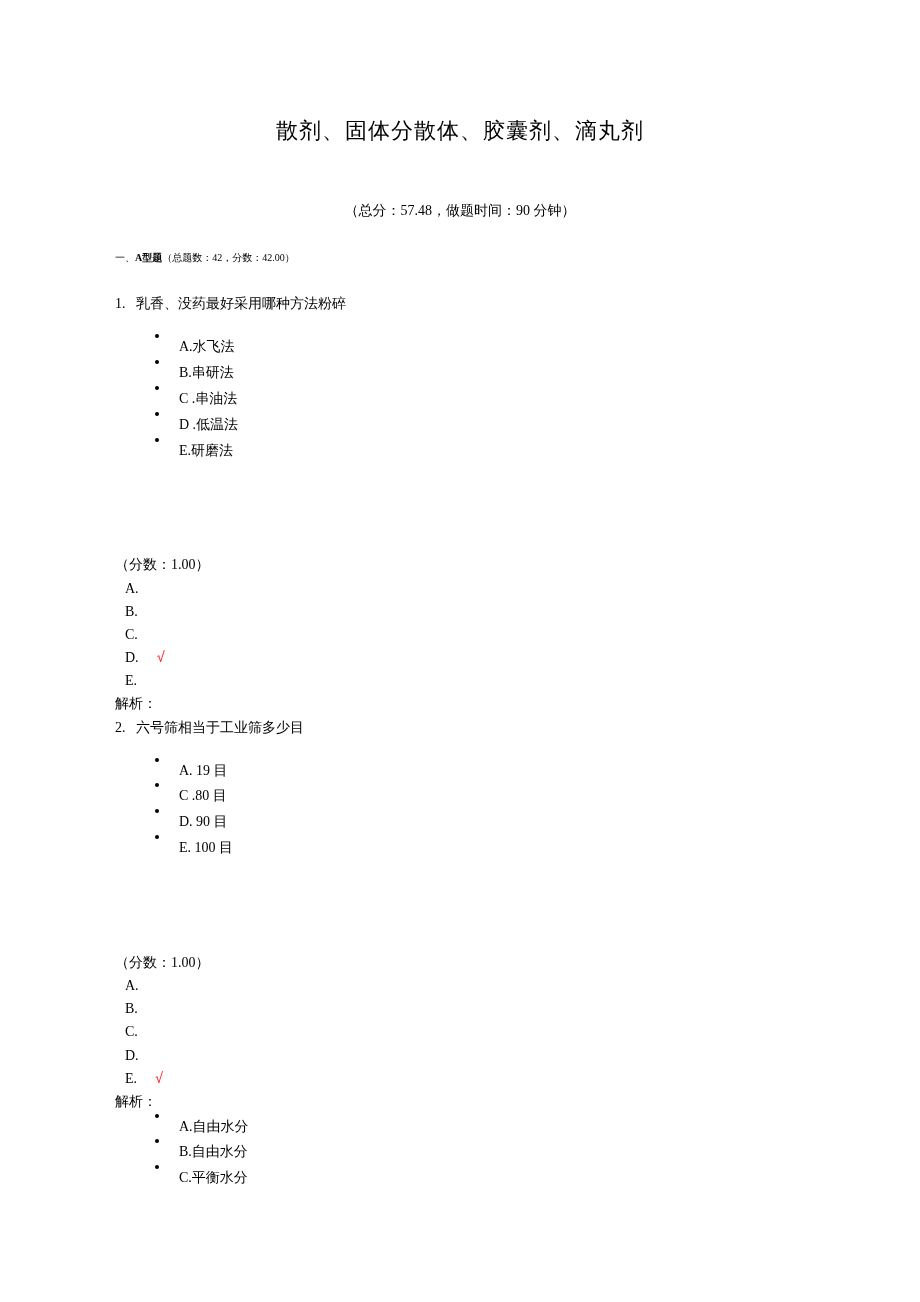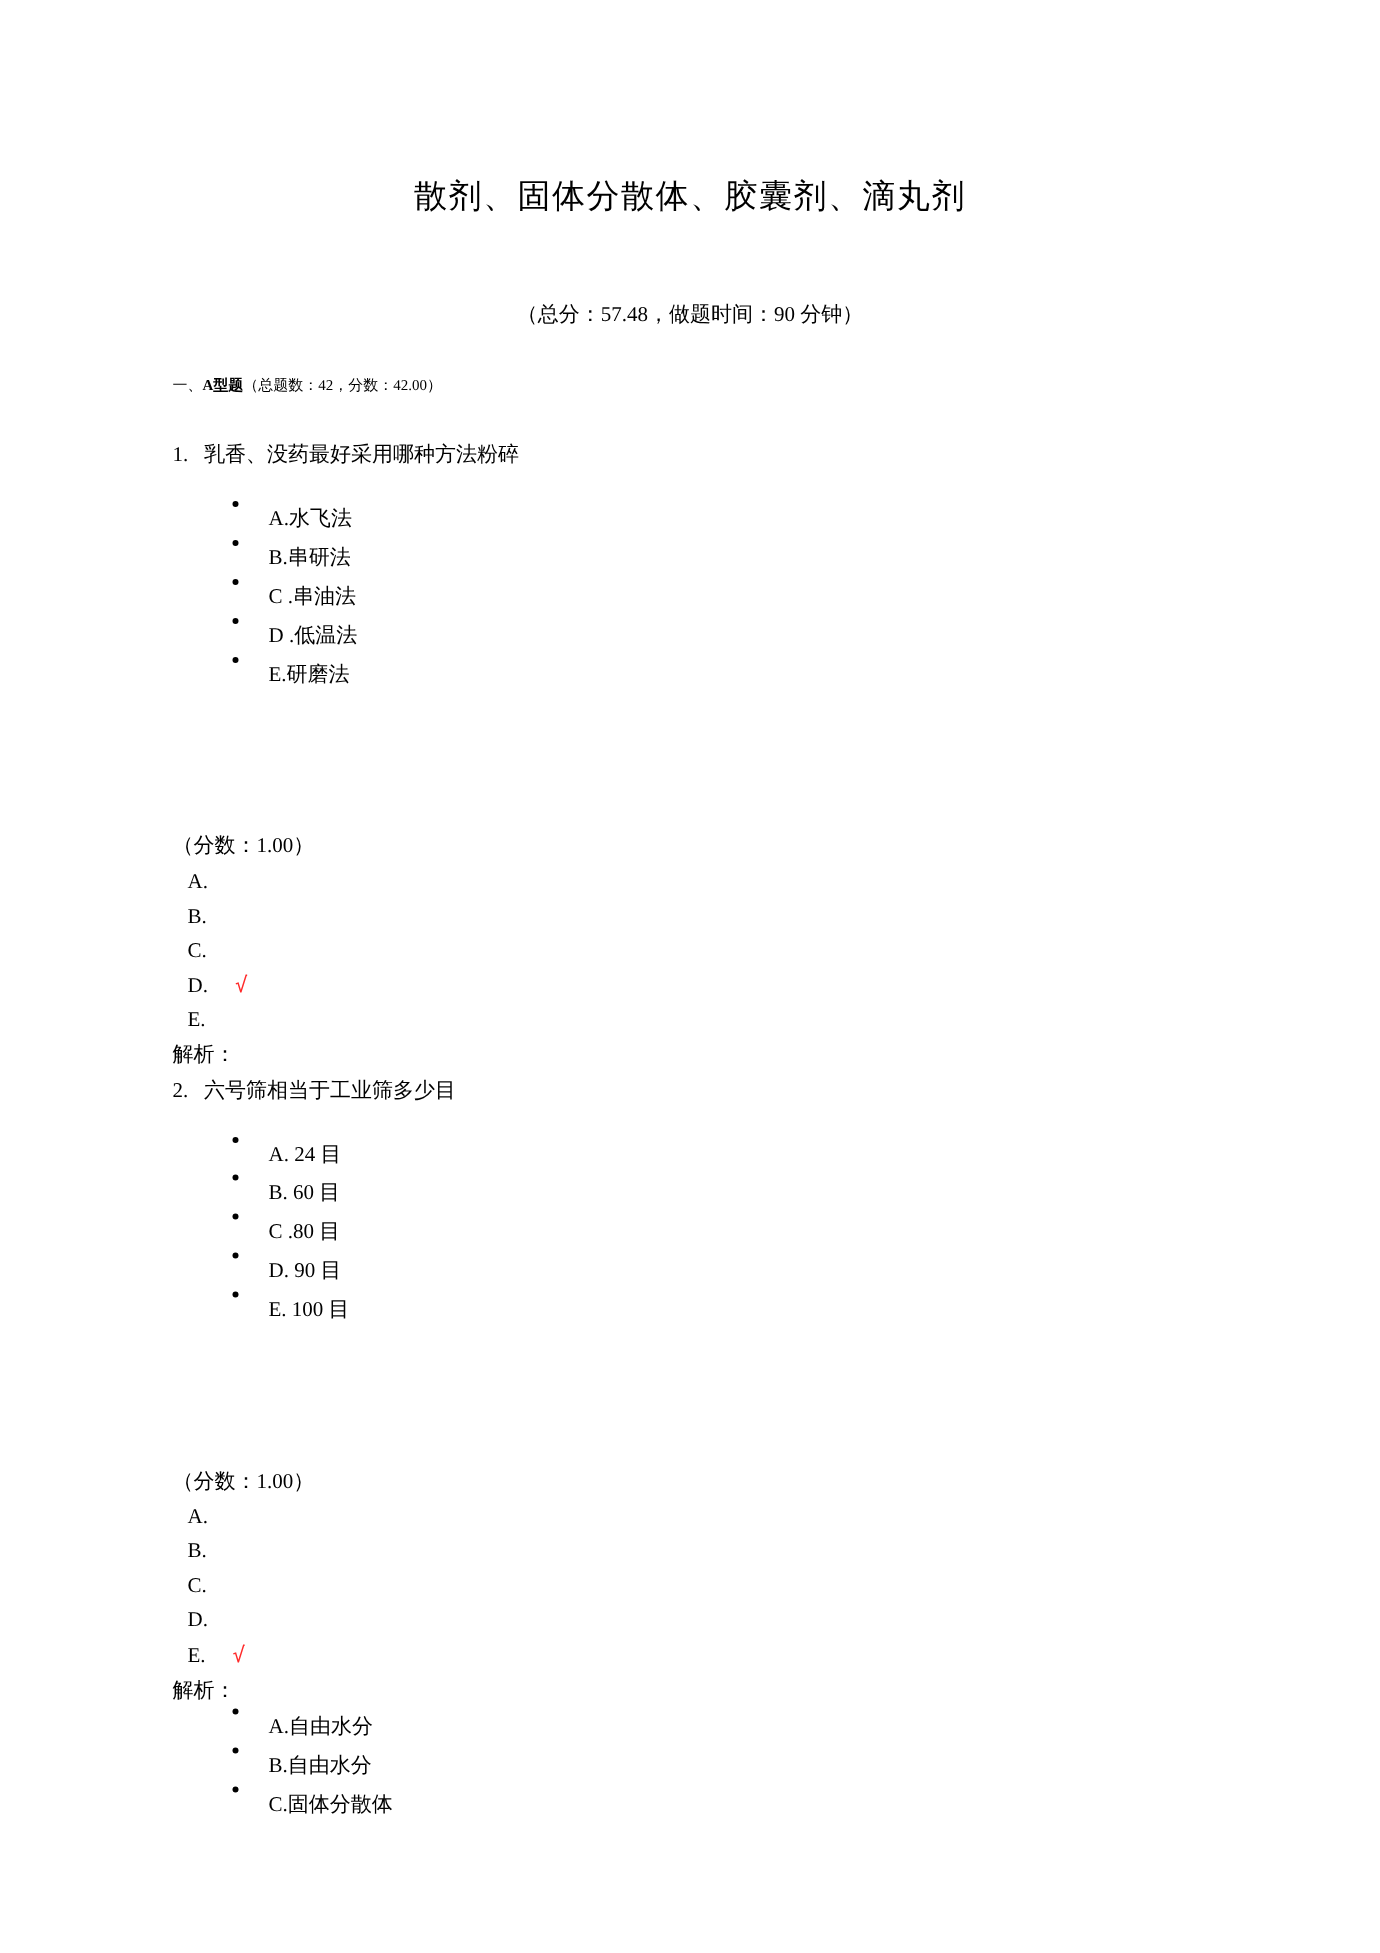--- a/index.html
+++ b/index.html
@@ -116,25 +116,21 @@
   </div>
   <div>解析：</div>
 
   <div class="question-stem">
     <span>2.</span>&nbsp;&nbsp;&nbsp;<span>六号筛相当于工业筛多少目</span>
   </div>
 
   <div class="options-list">
     <div class="option-row">
       <span class="bullet"></span>
-      <span>A. 24 目</span>
-    </div>
-    <div class="option-row">
-      <span class="bullet"></span>
-      <span>B. 60 目</span>
+      <span>A. 19 目</span>
     </div>
     <div class="option-row">
       <span class="bullet"></span>
       <span>C .80 目</span>
     </div>
     <div class="option-row">
       <span class="bullet"></span>
       <span>D. 90 目</span>
     </div>
     <div class="option-row">
@@ -158,17 +154,17 @@
     <div class="option-row">
       <span class="bullet"></span>
       <span>A.自由水分</span>
     </div>
     <div class="option-row">
       <span class="bullet"></span>
       <span>B.自由水分</span>
     </div>
     <div class="option-row">
       <span class="bullet"></span>
-      <span>C.固体分散体</span>
+      <span>C.平衡水分</span>
     </div>
   </div>
 
 </div>
 
 </body></html>

